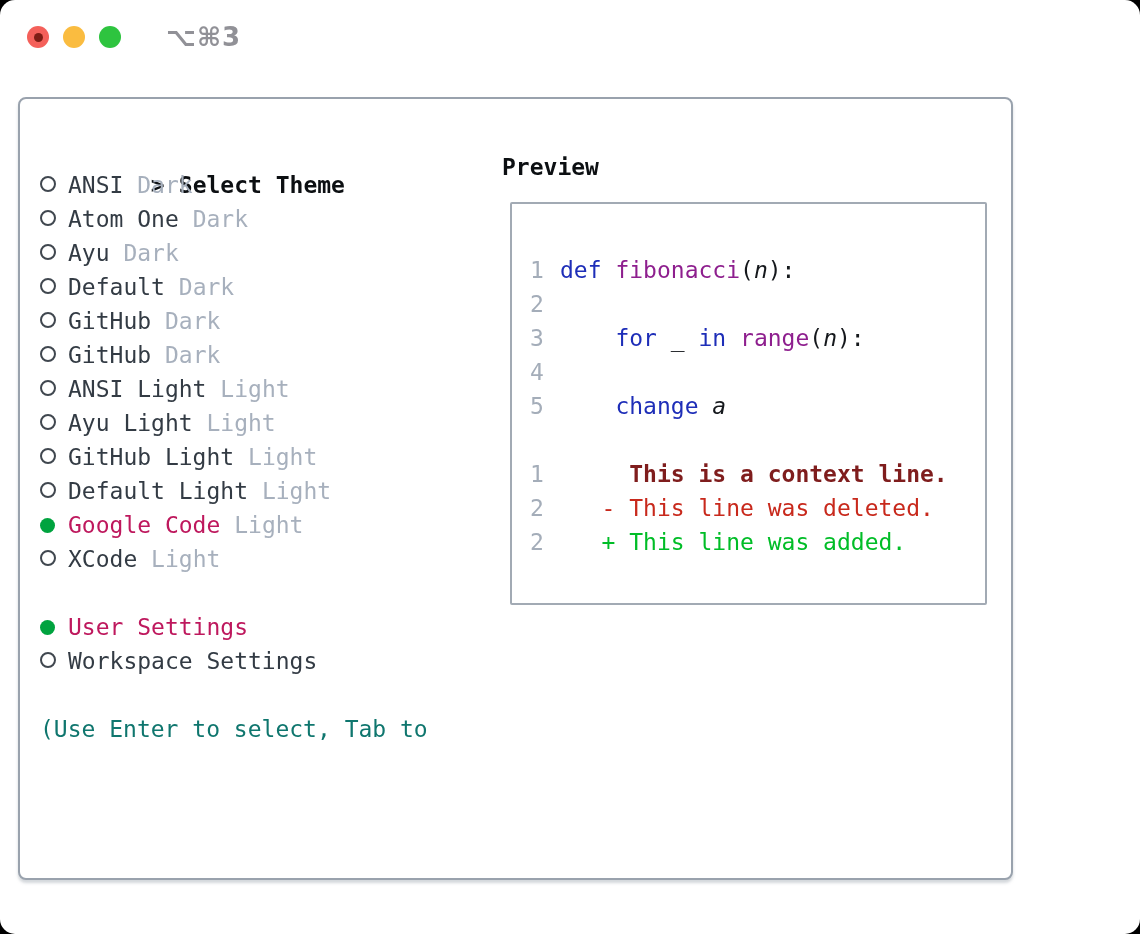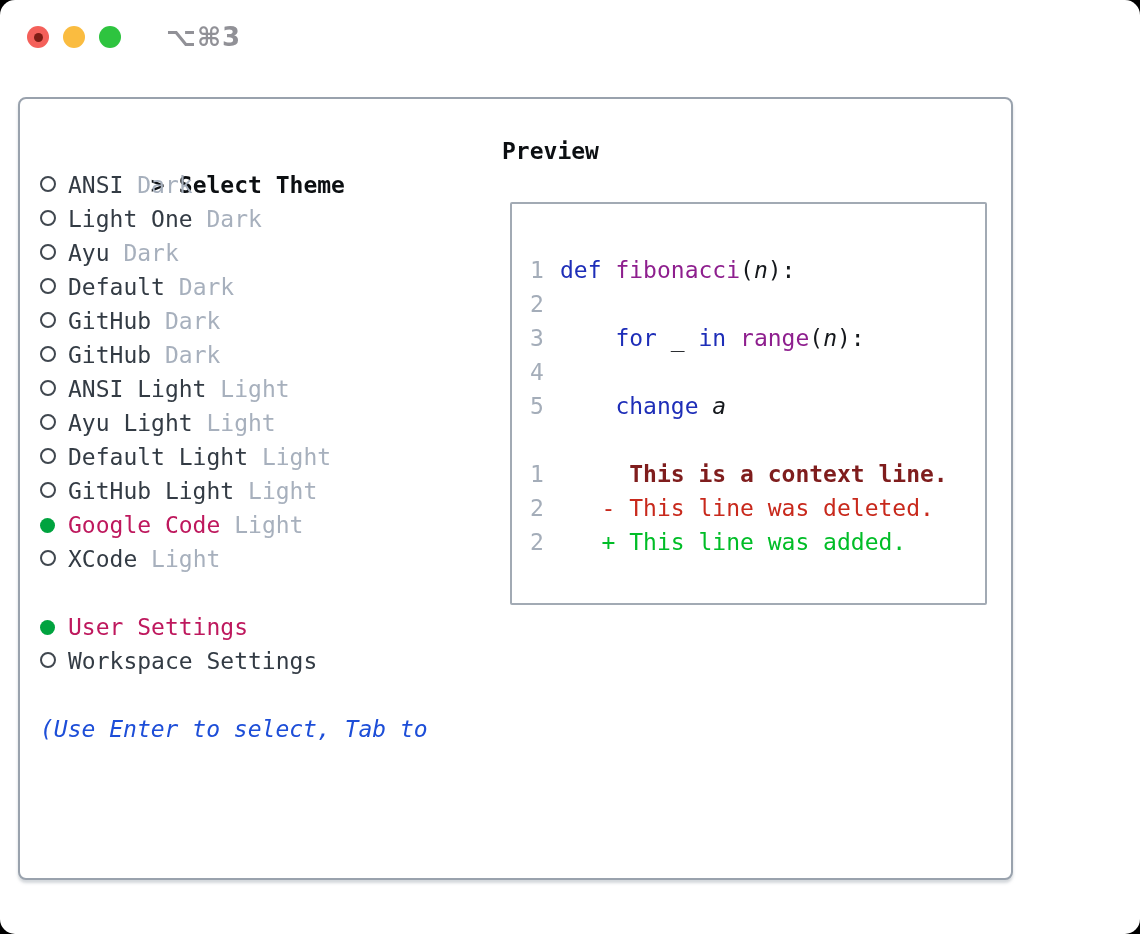--- a/index.html
+++ b/index.html
@@ -50,23 +50,23 @@
     border: 2px solid #40474f; border-radius: 50%;
     box-sizing: content-box; vertical-align: 1px;
   }
   .radio.filled { width: 15px; height: 15px; border: none; background: #00a33f; vertical-align: 0px; }
   .hdr  { font-weight: 700; color: #0c0f12; }
   .hdr2 { color: #111418; }
   .tname { color: #333b44; }
   .tname.sel { color: #be185d; margin-top: 8px; }
   .tvariant { color: #a7b0bd; }
   .tvariant::before { content: " "; }
-  .help { color: #1d4ed8; font-style: italic; }
+  .help { color: #0f766e; }
   
-  .preview-title { position: absolute; left: 482px; top: 35px; }
+  .preview-title { position: absolute; left: 482px; top: 51px; }
   .preview-box {
     position: absolute; left: 490px; top: 103px;
     width: 477px; height: 403px;
     border: 2px solid #a2aab4; border-radius: 2px;
     box-sizing: border-box;
     padding: 49px 14px 0 18px;
     overflow: hidden;
   }
   .prow { display: flex; height: 34px; line-height: 34px; font-size: 23px; }
   .ln  { display: inline-block; width: 30px; color: #a4adb9; white-space: pre; flex: none; }
@@ -95,29 +95,29 @@
     <div class="wtitle">⌥⌘3</div>
   </div>
 
   <div class="panel">
     <div class="left-col">
       <div class="row">
         <span class="marker caret">&gt;</span><span class="hdr">Select Theme</span>
       </div>
       <div id="theme-list">
           <div class="row"><span class="marker"><span class="radio"></span></span><span class="tname">ANSI</span><span class="tvariant">Dark</span></div>
-          <div class="row"><span class="marker"><span class="radio"></span></span><span class="tname">Light One</span><span class="tvariant">Dark</span></div>
+          <div class="row"><span class="marker"><span class="radio"></span></span><span class="tname">Atom One</span><span class="tvariant">Dark</span></div>
           <div class="row"><span class="marker"><span class="radio"></span></span><span class="tname">Ayu</span><span class="tvariant">Dark</span></div>
           <div class="row"><span class="marker"><span class="radio"></span></span><span class="tname">Default</span><span class="tvariant">Dark</span></div>
           <div class="row"><span class="marker"><span class="radio"></span></span><span class="tname">GitHub</span><span class="tvariant">Dark</span></div>
           <div class="row"><span class="marker"><span class="radio"></span></span><span class="tname">GitHub</span><span class="tvariant">Dark</span></div>
           <div class="row"><span class="marker"><span class="radio"></span></span><span class="tname">ANSI Light</span><span class="tvariant">Light</span></div>
           <div class="row"><span class="marker"><span class="radio"></span></span><span class="tname">Ayu Light</span><span class="tvariant">Light</span></div>
+          <div class="row"><span class="marker"><span class="radio"></span></span><span class="tname">GitHub Light</span><span class="tvariant">Light</span></div>
           <div class="row"><span class="marker"><span class="radio"></span></span><span class="tname">Default Light</span><span class="tvariant">Light</span></div>
-          <div class="row"><span class="marker"><span class="radio"></span></span><span class="tname">GitHub Light</span><span class="tvariant">Light</span></div>
           <div class="row"><span class="marker"><span class="radio filled"></span></span><span class="tname sel">Google Code</span><span class="tvariant">Light</span></div>
           <div class="row"><span class="marker"><span class="radio"></span></span><span class="tname">XCode</span><span class="tvariant">Light</span></div>
         </div>
       <div class="row blank"></div>
       <div id="apply-list">
           <div class="row"><span class="marker"><span class="radio filled"></span></span><span class="tname sel">User Settings</span></div>
           <div class="row"><span class="marker"><span class="radio"></span></span><span class="tname">Workspace Settings</span></div>
         </div>
       <div class="row blank"></div>
       <div class="row help">(Use Enter to select, Tab to</div>

